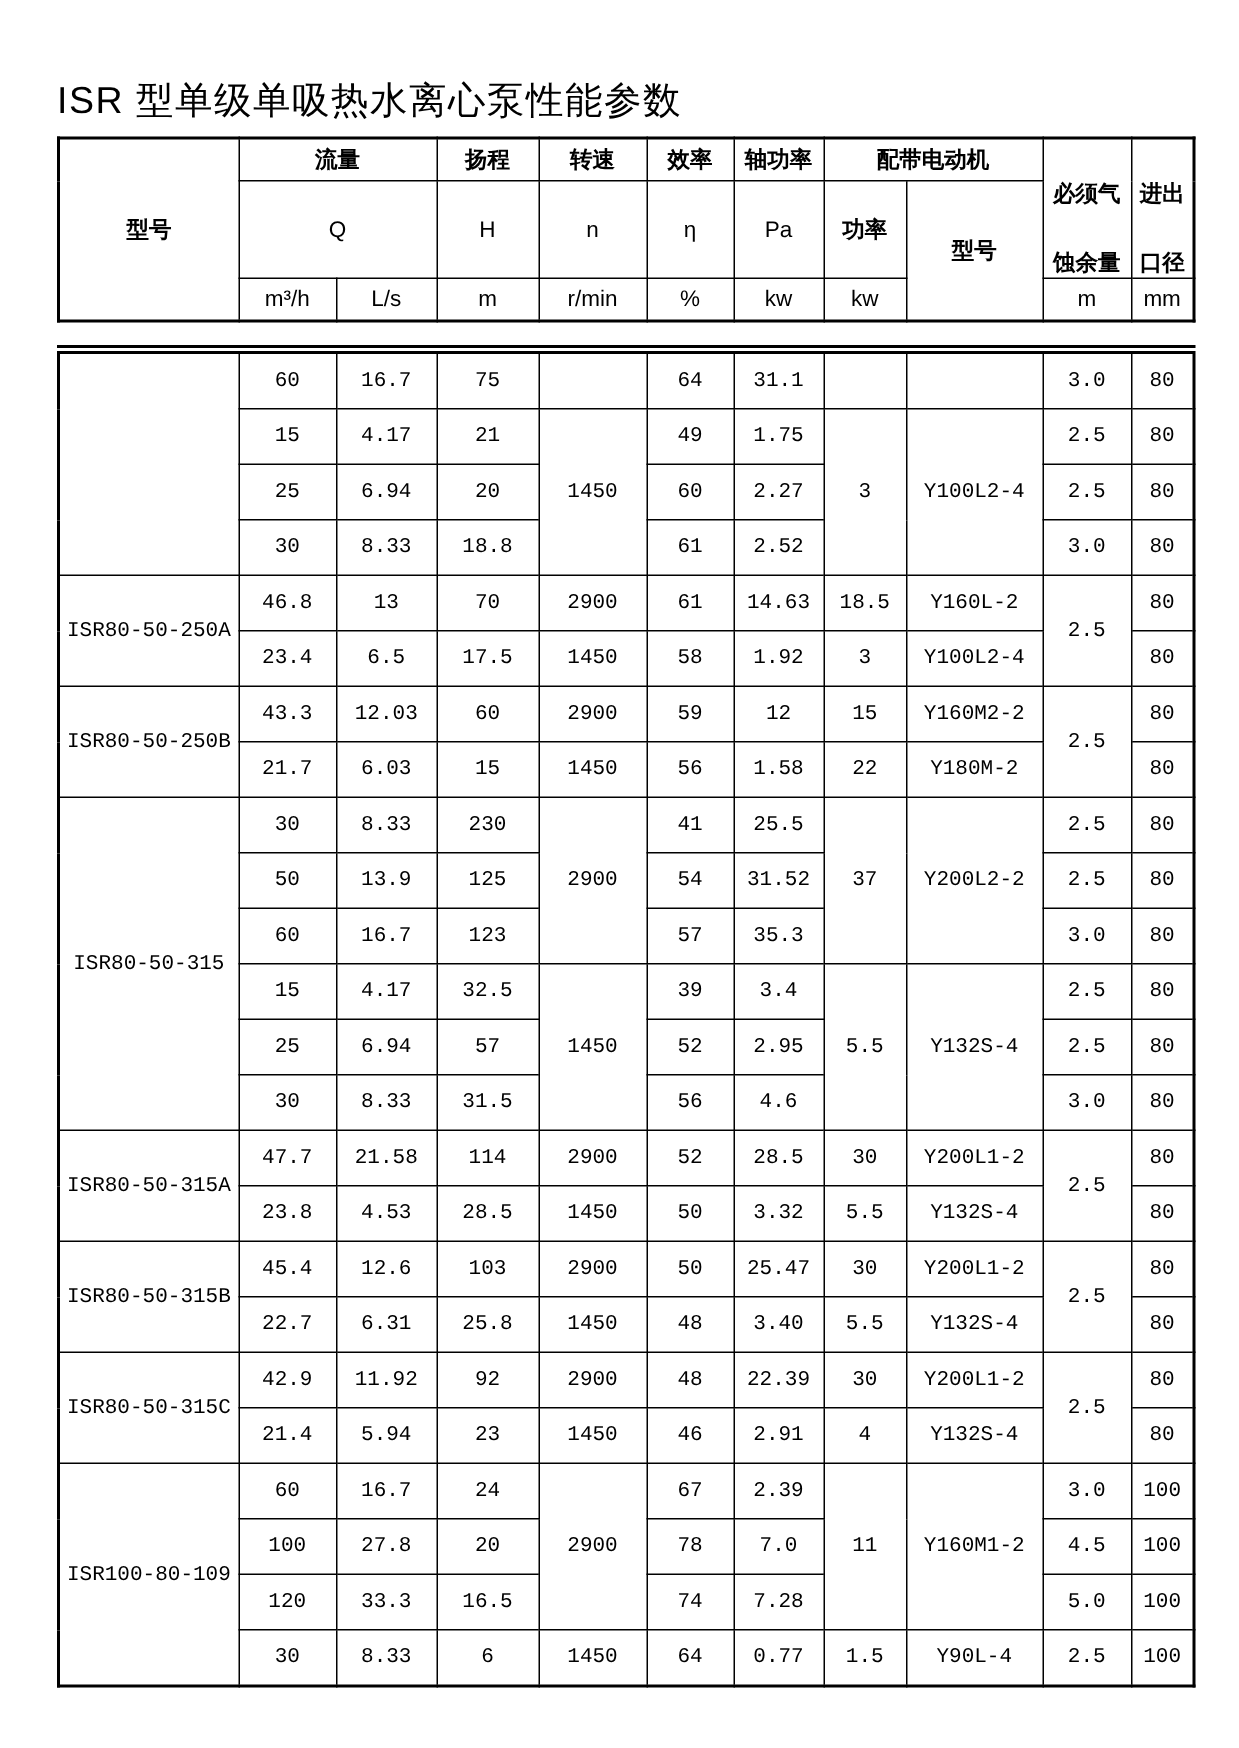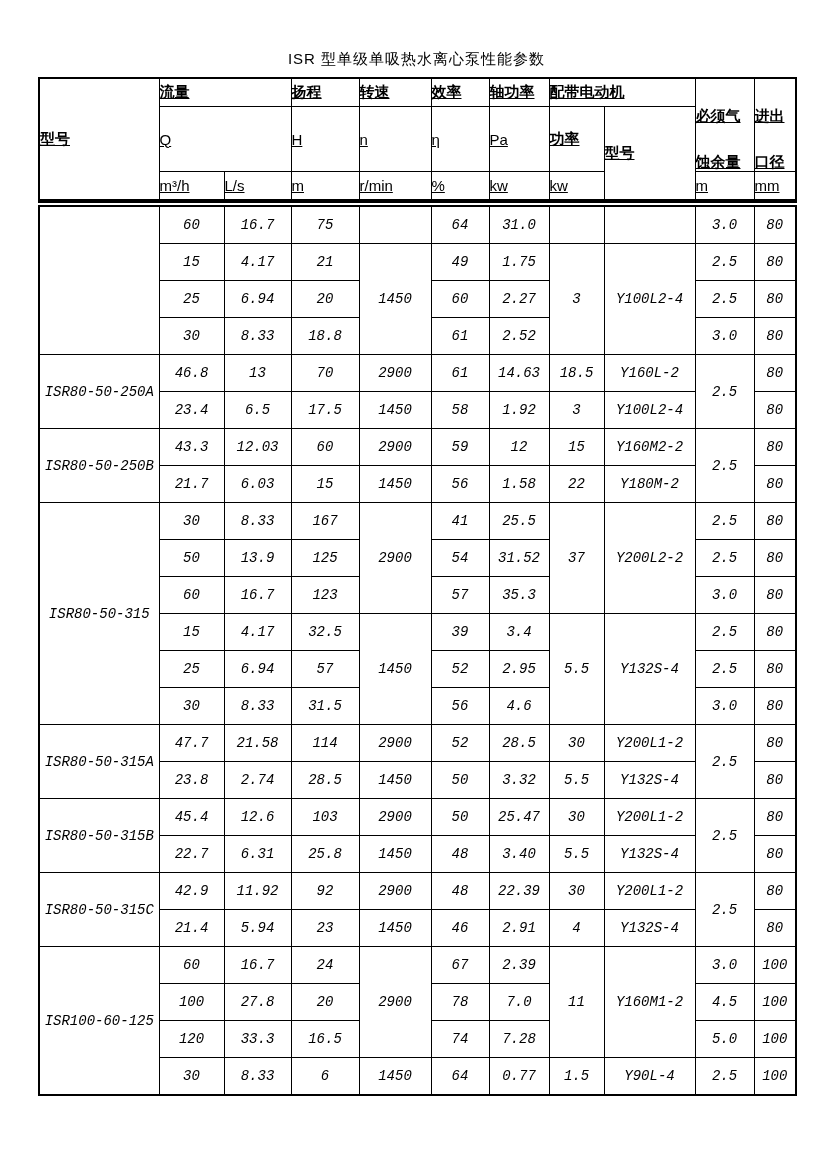--- a/index.html
+++ b/index.html
@@ -8,47 +8,47 @@
     width:826px; height:1165px;
     background:#ffffff;
     color:#000;
     font-family:"Liberation Sans","DejaVu Sans",sans-serif;
     overflow:hidden;
   }
   .title {
     padding-top:50px;
     width:757px;
     margin-left:38px;
-    text-align:center;
-    font-size:15px;
+    text-align:left;
+    font-size:25px;
     letter-spacing:1px;
     white-space:nowrap;
   }
   table.tbl {
     border-collapse:collapse;
     table-layout:fixed;
     width:757px;
     margin-left:38px;
   }
   .header-table { margin-top:8px; border:2px solid #000; }
   .header-table td {
     border:1px solid #000;
+    text-align:center;
     vertical-align:middle;
     height:27px;
     padding:0;
     font-size:15px;
     overflow:hidden;
-    text-decoration:underline;
   }
   .header-table .lbl { font-weight:bold; }
   .header-table .two-line span { display:block; line-height:18px; font-weight:bold;margin-top:28px; }
   .body-table {
+    margin-top:15px;
     border:2px solid #000;
     border-top:6px double #000;
-    font-style:italic;
   }
   .body-table td {
     border:1px solid #000;
     text-align:center;
     vertical-align:middle;
     height:36px;
     padding:0;
     font-family:"Liberation Mono","DejaVu Sans Mono",monospace;
     font-size:14px;
     overflow:hidden;
@@ -132,21 +132,21 @@
         <col style="width:42px">
     </colgroup>
     <tbody>
         <tr>
           <td rowspan="4"></td>
           <td>60</td>
           <td>16.7</td>
           <td>75</td>
           <td></td>
           <td>64</td>
-          <td>31.0</td>
+          <td>31.1</td>
           <td></td>
           <td></td>
           <td>3.0</td>
           <td>80</td>
         </tr>
         <tr>
           <td>15</td>
           <td>4.17</td>
           <td>21</td>
           <td rowspan="3">1450</td>
@@ -220,21 +220,21 @@
           <td>56</td>
           <td>1.58</td>
           <td>22</td>
           <td>Y180M-2</td>
           <td>80</td>
         </tr>
         <tr>
           <td rowspan="6">ISR80-50-315</td>
           <td>30</td>
           <td>8.33</td>
-          <td>167</td>
+          <td>230</td>
           <td rowspan="3">2900</td>
           <td>41</td>
           <td>25.5</td>
           <td rowspan="3">37</td>
           <td rowspan="3">Y200L2-2</td>
           <td>2.5</td>
           <td>80</td>
         </tr>
         <tr>
           <td>50</td>
@@ -292,21 +292,21 @@
           <td>2900</td>
           <td>52</td>
           <td>28.5</td>
           <td>30</td>
           <td>Y200L1-2</td>
           <td rowspan="2">2.5</td>
           <td>80</td>
         </tr>
         <tr>
           <td>23.8</td>
-          <td>2.74</td>
+          <td>4.53</td>
           <td>28.5</td>
           <td>1450</td>
           <td>50</td>
           <td>3.32</td>
           <td>5.5</td>
           <td>Y132S-4</td>
           <td>80</td>
         </tr>
         <tr>
           <td rowspan="2">ISR80-50-315B</td>
@@ -350,21 +350,21 @@
           <td>5.94</td>
           <td>23</td>
           <td>1450</td>
           <td>46</td>
           <td>2.91</td>
           <td>4</td>
           <td>Y132S-4</td>
           <td>80</td>
         </tr>
         <tr>
-          <td rowspan="4">ISR100-60-125</td>
+          <td rowspan="4">ISR100-80-109</td>
           <td>60</td>
           <td>16.7</td>
           <td>24</td>
           <td rowspan="3">2900</td>
           <td>67</td>
           <td>2.39</td>
           <td rowspan="3">11</td>
           <td rowspan="3">Y160M1-2</td>
           <td>3.0</td>
           <td>100</td>

